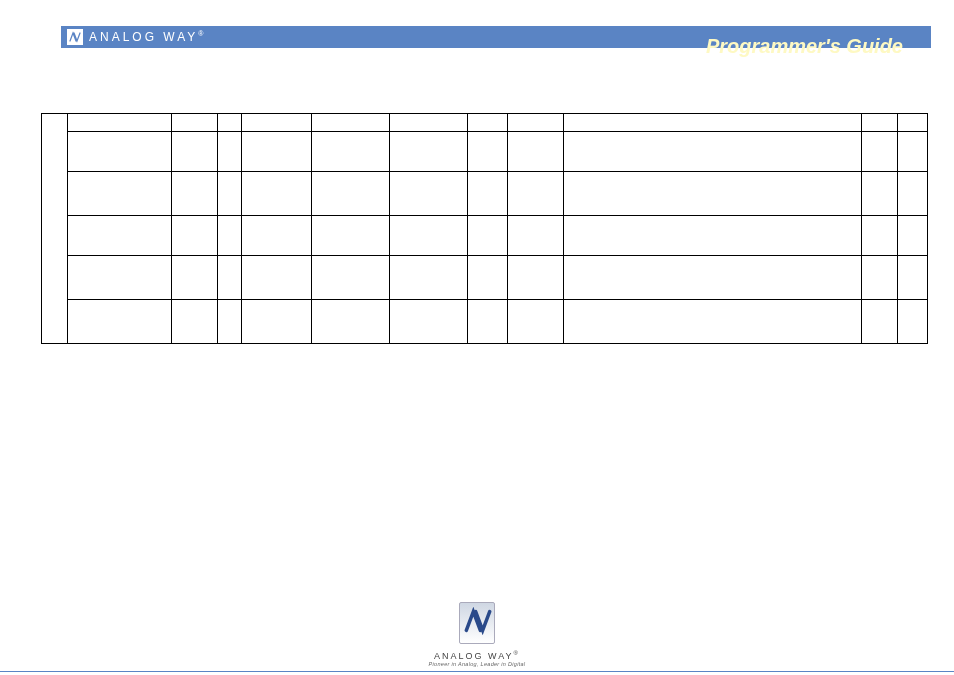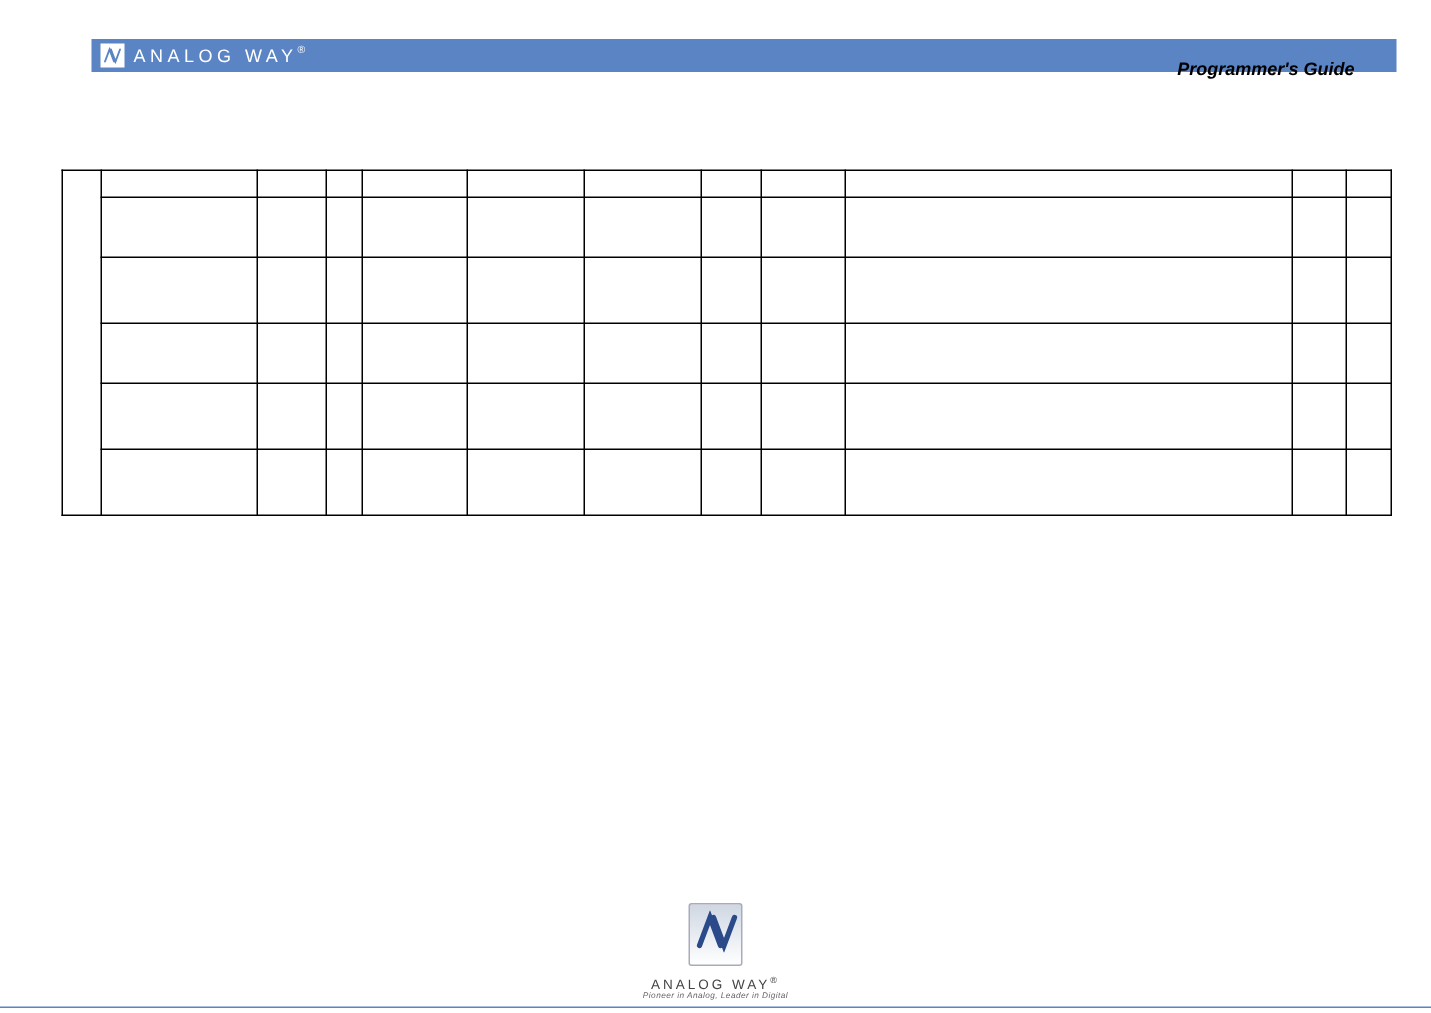--- a/index.html
+++ b/index.html
@@ -7,21 +7,21 @@
   .page { width: 954px; height: 675px; position: relative; background: #fff; }
 
   
   .hdr { position: absolute; left: 61px; top: 26px; width: 870px; height: 22px;
          background: #5a84c4; display: flex; align-items: center; }
   .hdr-left { display: flex; align-items: center; gap: 6px; padding-left: 6px; }
   .hdr-logo { width: 16px; height: 16px; background: #fff; display:flex; align-items:center; justify-content:center; }
   .hdr-logo svg { width: 12px; height: 12px; }
   .hdr-brand { color: #fff; font-size: 12px; letter-spacing: 3px; font-weight: 400; }
   .hdr-brand sup { font-size: 7px; vertical-align: top; letter-spacing: 0; }
-  .hdr-title { margin-left: auto; padding-right: 28px; color: #000000; font-size: 12px; font-weight: bold; font-style: italic; margin-top: 18px; }
+  .hdr-title { margin-left: auto; padding-right: 28px; color: #fef9c3; font-size: 20px; font-weight: bold; font-style: italic; margin-top: 18px; }
 
   
   .tbl-wrap { position: absolute; left: 41px; top: 113px; width: 884px; }
   table.tbl { border-collapse: collapse; width: 100%; table-layout: fixed; }
   table.tbl td { border: 1px solid #000; height: 18px; font-size: 8px; padding: 1px 2px; vertical-align: middle; overflow: hidden; }
   
   col.c0 { width: 26px; }  
   col.c1 { width: 104px; } 
   col.c2 { width: 46px; }  
   col.c3 { width: 24px; }  

